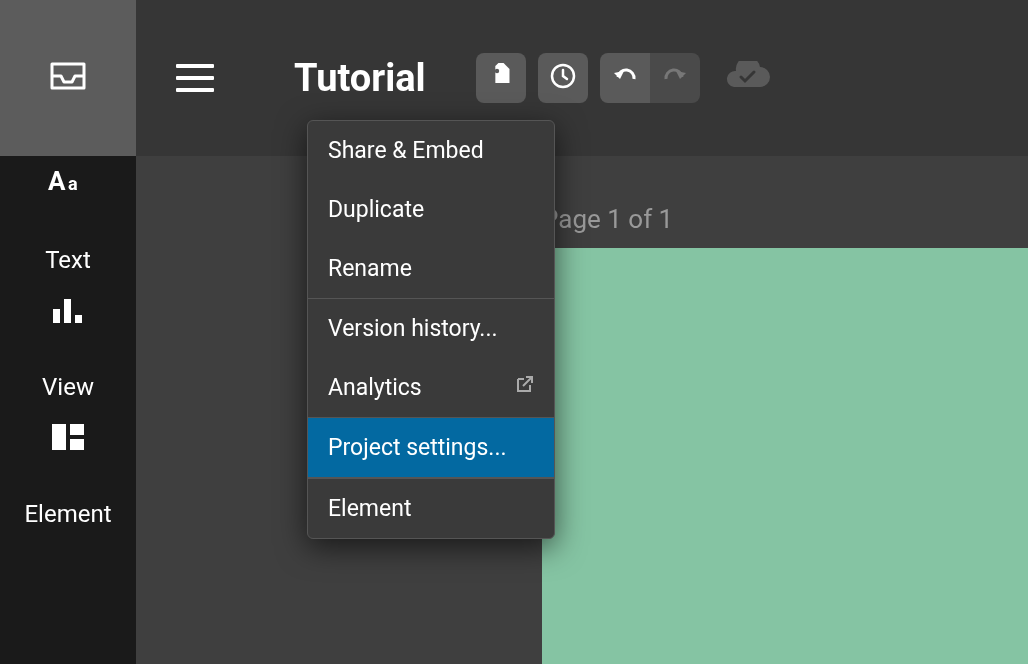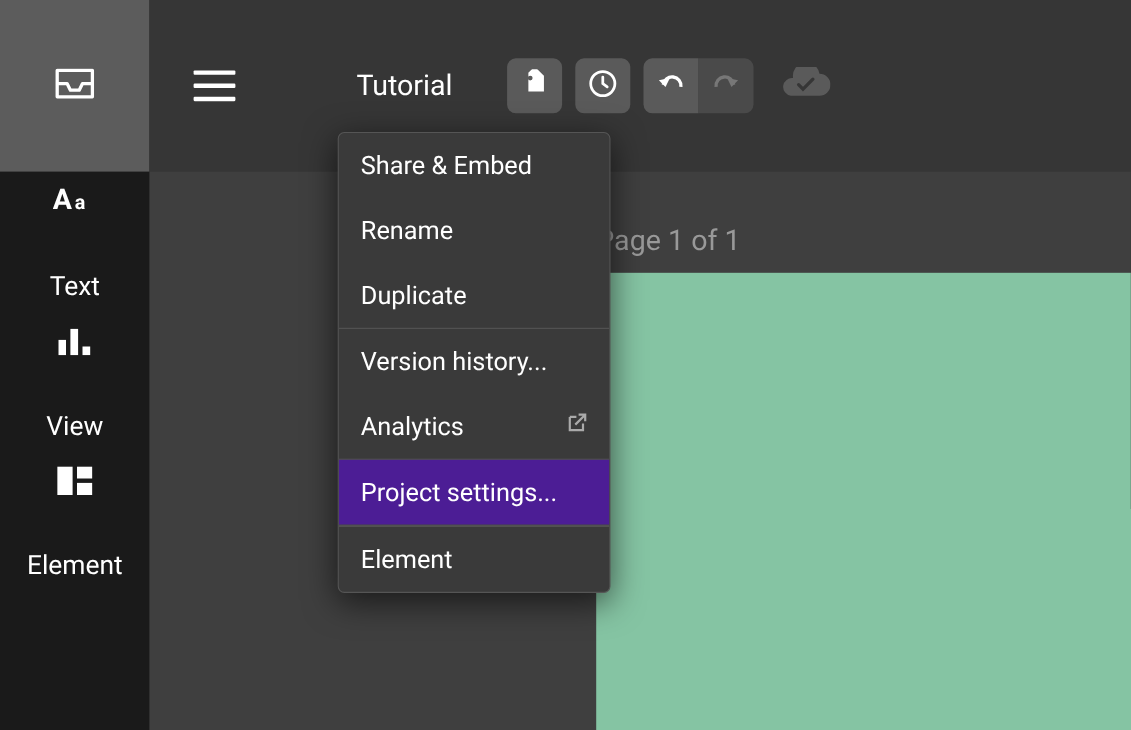--- a/index.html
+++ b/index.html
@@ -75,22 +75,23 @@
       cursor: pointer;
     }
     .hamburger-line {
       width: 38px;
       height: 4px;
       background: #fff;
       border-radius: 1px;
     }
     .doc-title {
       color: #fff;
-      font-size: 26px;
-      margin-left: 100px;
+      font-size: 38px;
+      margin-left: 70px;
+      font-weight: bold;
     }
     .toolbar-buttons {
       display: flex;
       gap: 12px;
       margin-left: 50px;
       align-items: center;
     }
     .tb-btn {
       width: 50px;
       height: 50px;
@@ -152,21 +153,21 @@
       cursor: pointer;
       display: flex;
       align-items: center;
       justify-content: space-between;
     }
     .dropdown-divider {
       height: 1px;
       background: #555;
     }
     .dropdown-item.active {
-      background: #4c1d95;
+      background: #0369a1;
     }
     .dd-icon {
       color: #aaa;
     }
   </style>
 </head>
 <body>
 
 <div class="sidebar">
   <div class="sidebar-top">
@@ -266,24 +267,24 @@
   <div class="content">
     <div class="page-label">Page 1 of 1</div>
     <div class="canvas"></div>
   </div>
 
   <div class="dropdown">
     <div class="dropdown-item">
       <span>Share &amp; Embed</span>
     </div>
     <div class="dropdown-item">
+      <span>Duplicate</span>
+    </div>
+    <div class="dropdown-item">
       <span>Rename</span>
-    </div>
-    <div class="dropdown-item">
-      <span>Duplicate</span>
     </div>
     <div class="dropdown-divider"></div>
     <div class="dropdown-item">
       <span>Version history...</span>
     </div>
     <div class="dropdown-item">
       <span>Analytics</span>
       <span class="dd-icon">
         <svg width="20" height="20" viewBox="0 0 20 20" fill="none">
           <path d="M4 4 H10 M4 4 V16 H16 V10 M12 2 H18 V8 M18 2 L9 11" stroke="#aaa" stroke-width="2"></path>

